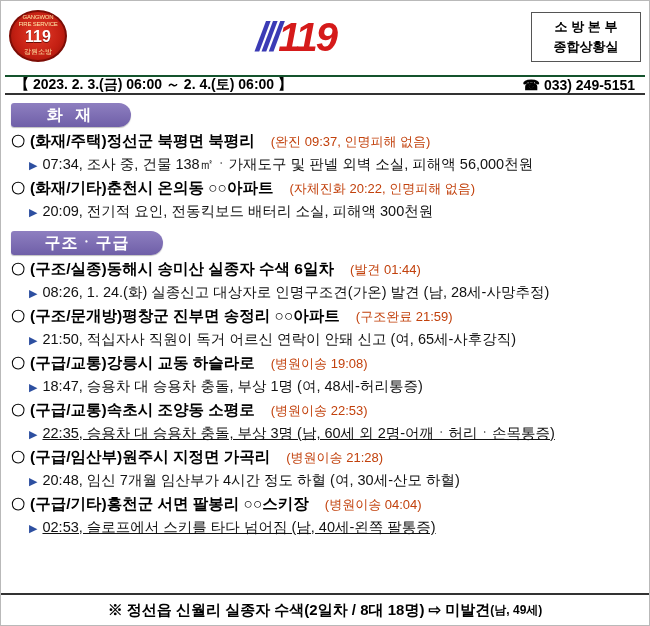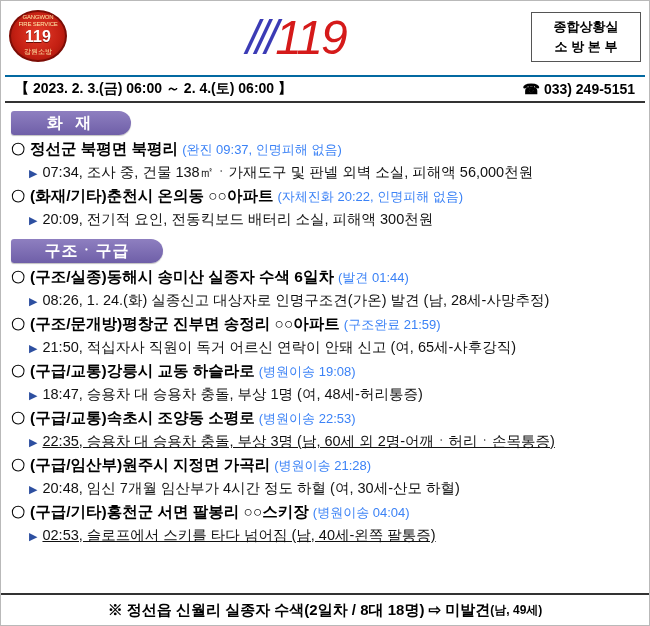--- a/index.html
+++ b/index.html
@@ -82,22 +82,22 @@
 
   .title-area {
     flex: 1 1 auto;
     display: flex;
     align-items: center;
     justify-content: center;
     gap: 8px;
     margin-left: -6px;
   }
   .num119 {
-    font-size: 48px;
-    font-weight: normal;
+    font-size: 40px;
+    font-weight: bold;
     color: #d51a1a;
     font-style: italic;
     letter-spacing: -2px;
     position: relative;
     padding-right: 4px;
   }
   .num119 .slash {
     color: #3b3bb5;
     font-style: italic;
     letter-spacing: -4px;
@@ -120,23 +120,23 @@
     line-height: 20px;
     padding: 4px 0;
     margin-right: 2px;
   }
 
   
   .period-bar {
     display: flex;
     align-items: center;
     justify-content: space-between;
-    border-top: 2px solid #0369a1;
+    border-top: 2px solid #14532d;
     border-bottom: 2px solid #333333;
-    height: 28px;
+    height: 20px;
     padding: 0 10px;
     box-sizing: border-box;
     margin: 2px 4px 0 4px;
   }
   .period-text {
     font-size: 14px;
     font-weight: bold;
   }
   .phone-text {
     font-size: 14px;
@@ -184,22 +184,22 @@
     font-weight: bold;
     font-size: 15.5px;
   }
   .place {
     font-weight: bold;
     font-size: 15.5px;
     margin-left: 0;
   }
   .paren {
     font-size: 13px;
-    margin-left: 4px;
-    color: #3b82f6;
+    margin-left: 16px;
+    color: #c2410c;
   }
   .entry-sub {
     display: flex;
     align-items: baseline;
     font-size: 14.5px;
     line-height: 22px;
     white-space: nowrap;
     margin-left: 22px;
   }
   .bullet-tri {
@@ -246,38 +246,39 @@
       <div class="ring-top">GANGWON FIRE SERVICE</div>
       <div class="ring-mid">119</div>
       <div class="ring-bot">강원소방</div>
     </div>
 
     <div class="title-area">
       <div class="num119"><span class="slash">///</span><span>119</span></div>
     </div>
 
     <div class="hq-box">
+      <div>소 방 본 부</div>
       <div>종합상황실</div>
-      <div>소 방 본 부</div>
     </div>
   </div>
 
   <div class="period-bar">
     <div class="period-text">【 2023. 2. 3.(금) 06:00 ～ 2. 4.(토) 06:00 】</div>
     <div class="phone-text">
       <span>☎</span>
       <span>033) 249-5151</span>
     </div>
   </div>
 
   <div class="section-head">화 재</div>
   <div class="entries">
 
     <div class="entry-main">
       <span class="bullet-o">〇</span>
+      <span class="cat">(화재/주택)</span>
       <span class="place">정선군 북평면 북평리</span>
       <span class="paren">(완진 09:37, 인명피해 없음)</span>
     </div>
     <div class="entry-sub">
       <span class="bullet-tri">▶</span>
       <span class="sub-text">07:34, 조사 중, 건물 138㎡ㆍ가재도구 및 판넬 외벽 소실, 피해액 56,000천원</span>
     </div>
 
     <div class="entry-main">
       <span class="bullet-o">〇</span>

